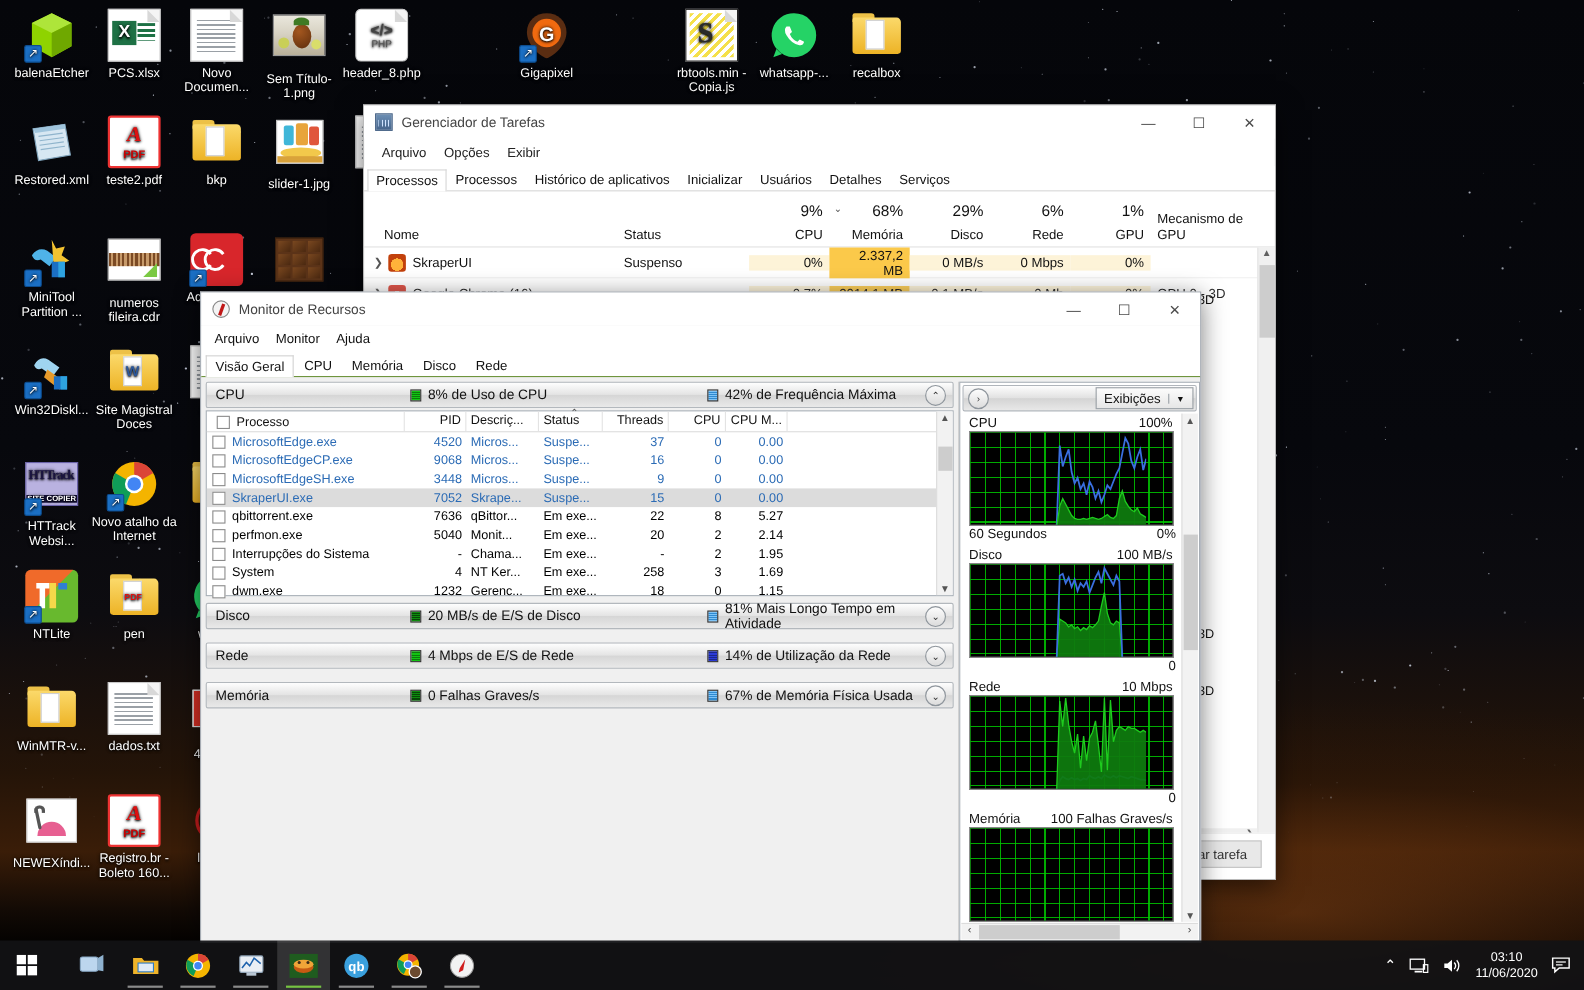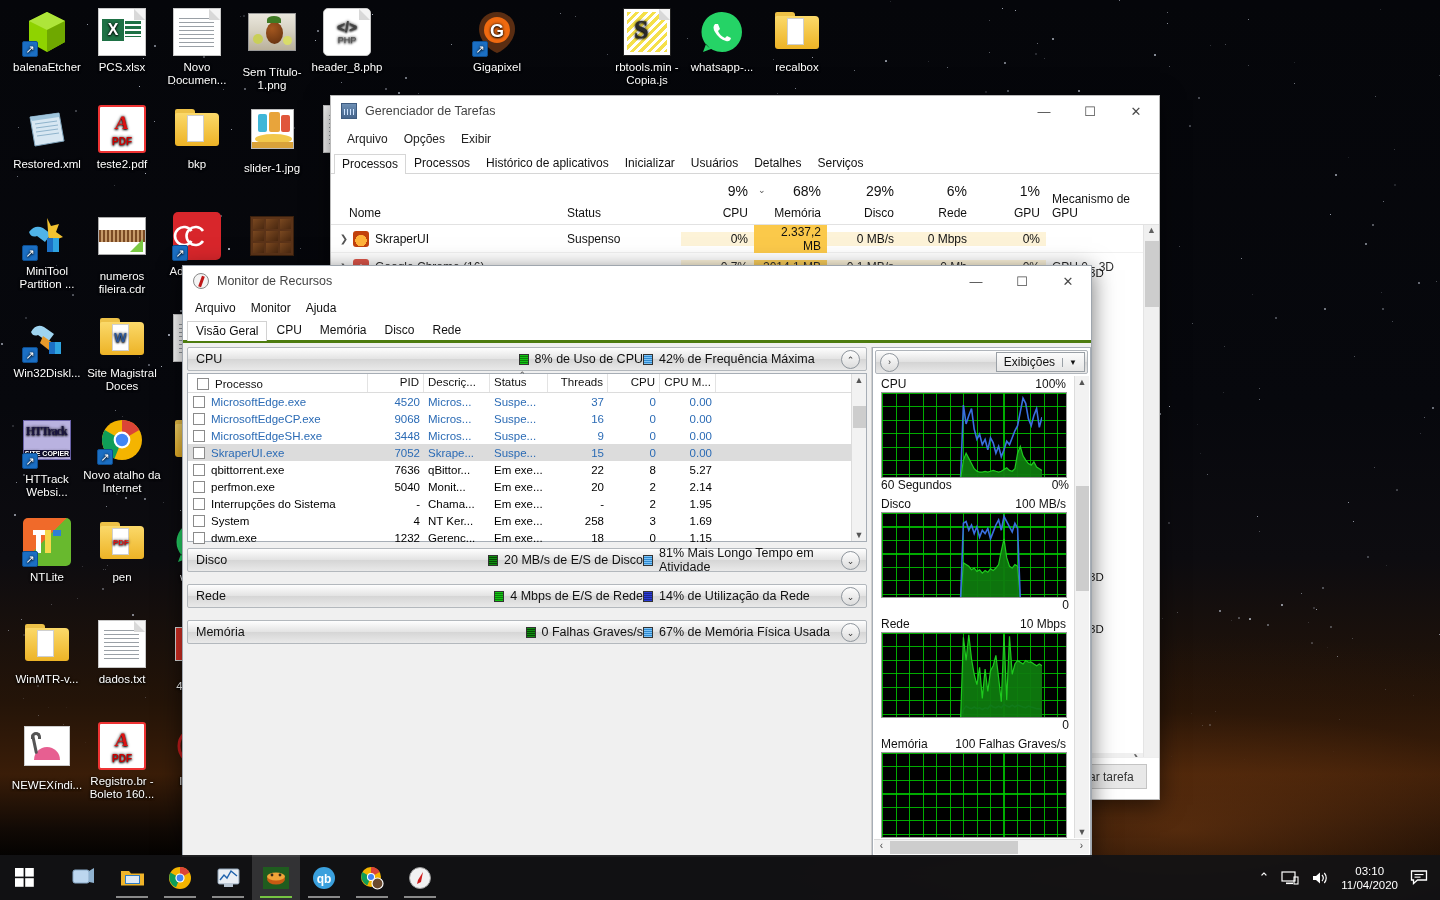--- a/index.html
+++ b/index.html
@@ -89,33 +89,33 @@
   .tm-footer{ position:absolute; left:0; right:0; bottom:0; height:42px; background:#fff; border-top:1px solid #eee; }
   .end-task{ position:absolute; right:12px; top:6px; width:106px; height:25px; border:1px solid #c4c4c4; background:#e8e8e8;
              font-size:12px; color:#333; display:flex; align-items:center; justify-content:center; }
 
   
   #resmon{ left:182px; top:265px; width:910px; height:592px; border:1px solid #9fa6ae; background:#f0f0f0; }
   .rm-title{ height:30px; display:flex; align-items:center; padding-left:10px; background:#fff; }
   .rm-ico{ width:16px;height:16px;margin-right:8px;border-radius:50%;background:#f4f4f4;border:1px solid #888;position:relative;}
   .rm-ico:after{content:"";position:absolute;left:6px;top:2px;width:3px;height:11px;background:#c01818;transform:rotate(20deg);}
   .rm-menu{ height:24px; display:flex; align-items:center; gap:15px; padding-left:12px; font-size:12px; color:#111; background:#fff;}
-  .rm-tabs{ height:23px; display:flex; align-items:flex-end; padding-left:4px; background:#fff; border-bottom:3px solid #4d7c0f;}
+  .rm-tabs{ height:23px; display:flex; align-items:flex-end; padding-left:4px; background:#fff; border-bottom:1px solid #4d7c0f;}
   .rm-tab{ font-size:12px; padding:2px 8px 3px; color:#111; border:1px solid transparent; border-bottom:none;}
   .rm-tab.active{ border-color:#d2d2d2; background:#fff; position:relative; top:1px;}
 
   .rm-body{ position:absolute; left:0; right:0; top:77px; bottom:0; display:flex; background:#f0f0f0; padding:4px 0 0 4px; }
   .rm-left{ width:680px; position:relative; }
   .rm-right{ flex:1; margin-left:5px; position:relative; background:#fff; border:1px solid #a7aeb6; }
 
   .bar{ height:24px; background:linear-gradient(#fefefe,#e4e4e4 48%,#d6d6d6 52%,#e9e9e9);
         border:1px solid #b3b8bd; border-radius:2px; display:flex; align-items:center;
         font-size:12.5px; color:#111; position:relative; }
   .bar .t{ padding-left:8px; width:185px; }
-  .bar .m1{ width:270px; display:flex; align-items:center; gap:6px;justify-content:flex-end; }
+  .bar .m1{ width:270px; display:flex; align-items:center; gap:6px; }
   .bar .m2{ flex:1; display:flex; align-items:center; gap:6px; }
   .sw{ width:10px; height:11px; border:1px solid #333; flex:none; }
   .sw.green{ background:repeating-linear-gradient(to bottom,#13c413 0 1px,#0a7d0a 1px 2px); }
   .sw.lblue{ background:repeating-linear-gradient(to bottom,#7ec4f7 0 1px,#2f8ad0 1px 2px); }
   .sw.blue{ background:repeating-linear-gradient(to bottom,#2b3bd6 0 1px,#1a268c 1px 2px); }
   .sw.dgreen{ background:repeating-linear-gradient(to bottom,#0e8c0e 0 1px,#064806 1px 2px); }
   .caret{ position:absolute; right:6px; top:2px; width:19px; height:19px; border-radius:50%;
           background:linear-gradient(#fdfdfd,#dcdcdc); border:1px solid #8e959c;
           font-size:9px; color:#333; display:flex; align-items:center; justify-content:center; }
 
@@ -1532,21 +1532,21 @@
       <rect x="5" y="12.5" width="7" height="1.6" fill="#fff"></rect>
       <rect x="13" y="7" width="4" height="7" fill="none" stroke="#fff" stroke-width="1.1"></rect>
     </svg>
     <svg width="18" height="16" viewBox="0 0 18 16">
       <path d="M2 6 h3 l4 -3.5 v11 l-4 -3.5 H2 Z" fill="#fff"></path>
       <path d="M11 5 a4.5 4.5 0 0 1 0 6" fill="none" stroke="#fff" stroke-width="1.2"></path>
       <path d="M13.3 3 a7.5 7.5 0 0 1 0 10" fill="none" stroke="#fff" stroke-width="1.2"></path>
     </svg>
     <div class="clock">
       <div>03:10</div>
-      <div>11/04/2020</div>
+      <div>11/06/2020</div>
     </div>
     <svg width="20" height="18" viewBox="0 0 20 18">
       <path d="M1.5 2 h15 v9 h-9 l-4 3.5 V11 h-2 Z" fill="none" stroke="#fff" stroke-width="1.3"></path>
       <rect x="4.5" y="5" width="9" height="1.1" fill="#fff"></rect>
         <rect x="4.5" y="7.6" width="6" height="1.1" fill="#fff"></rect>
     </svg>
   </div>
 </div>
 
 </body></html>

